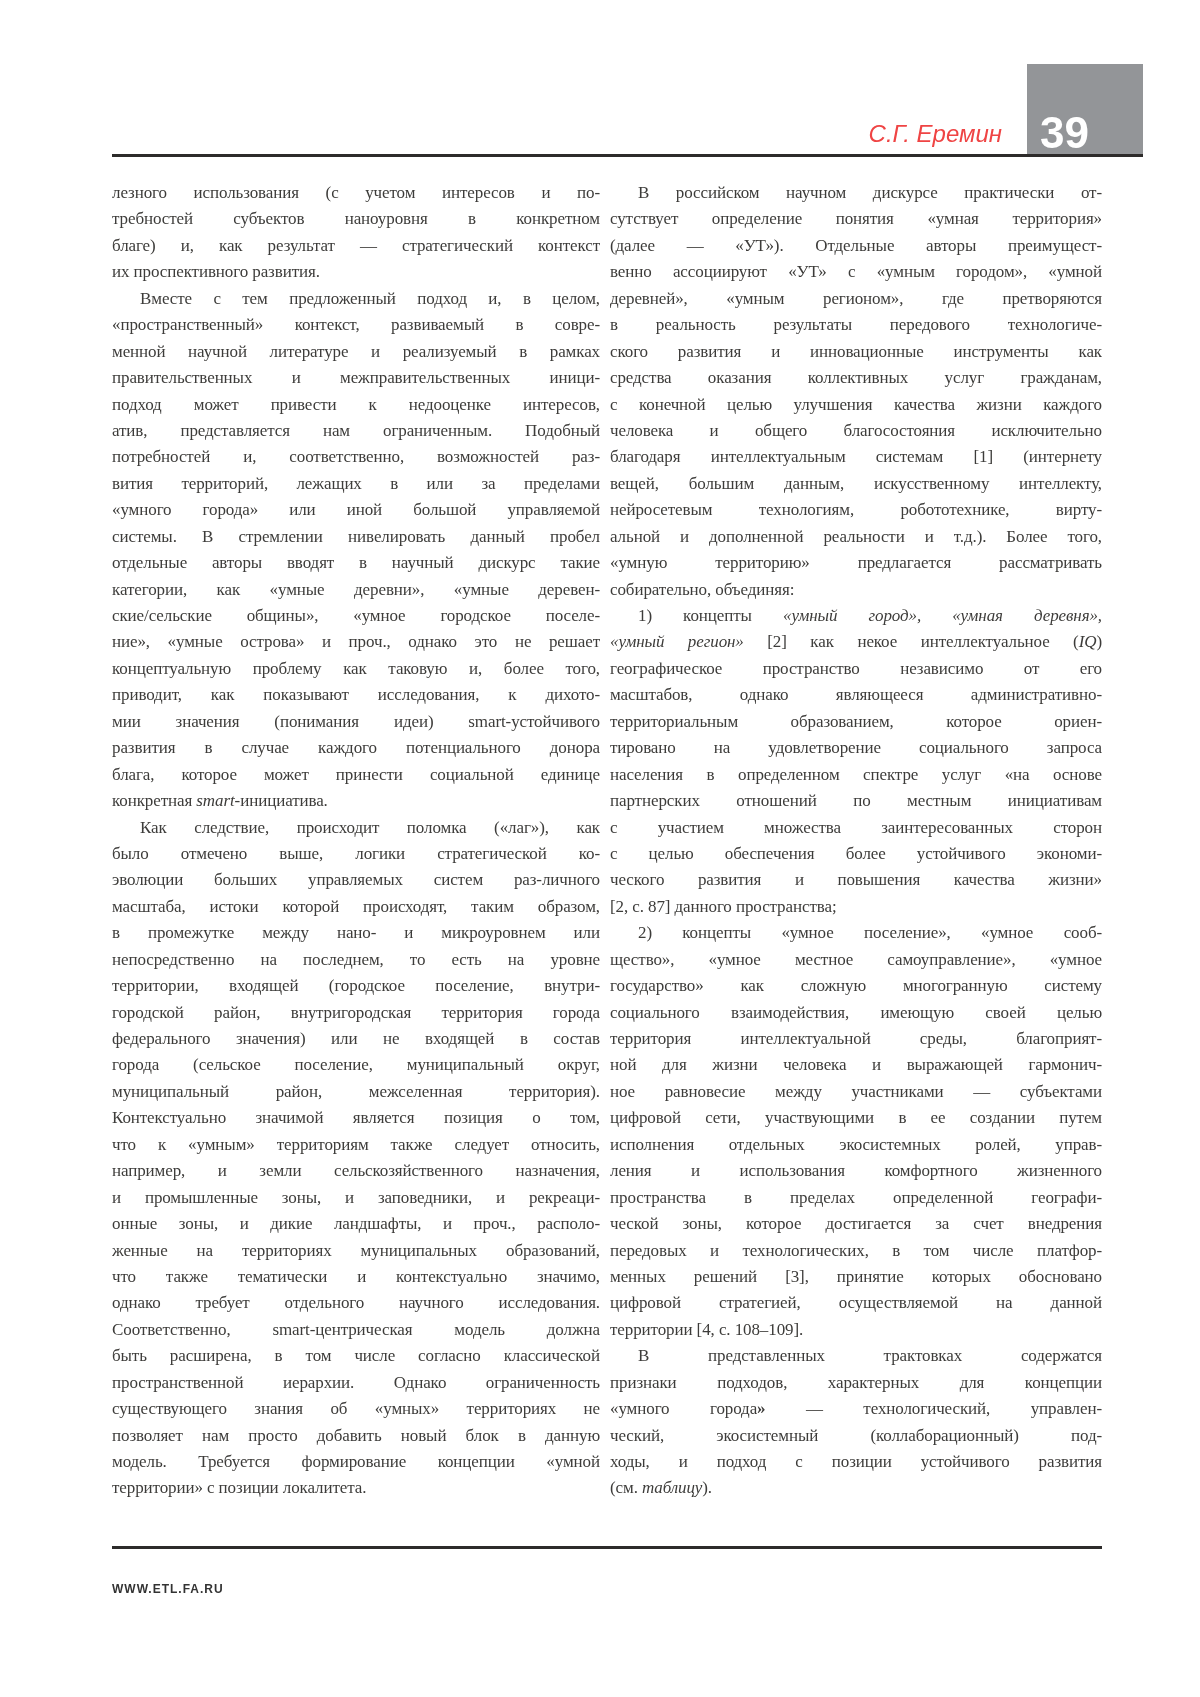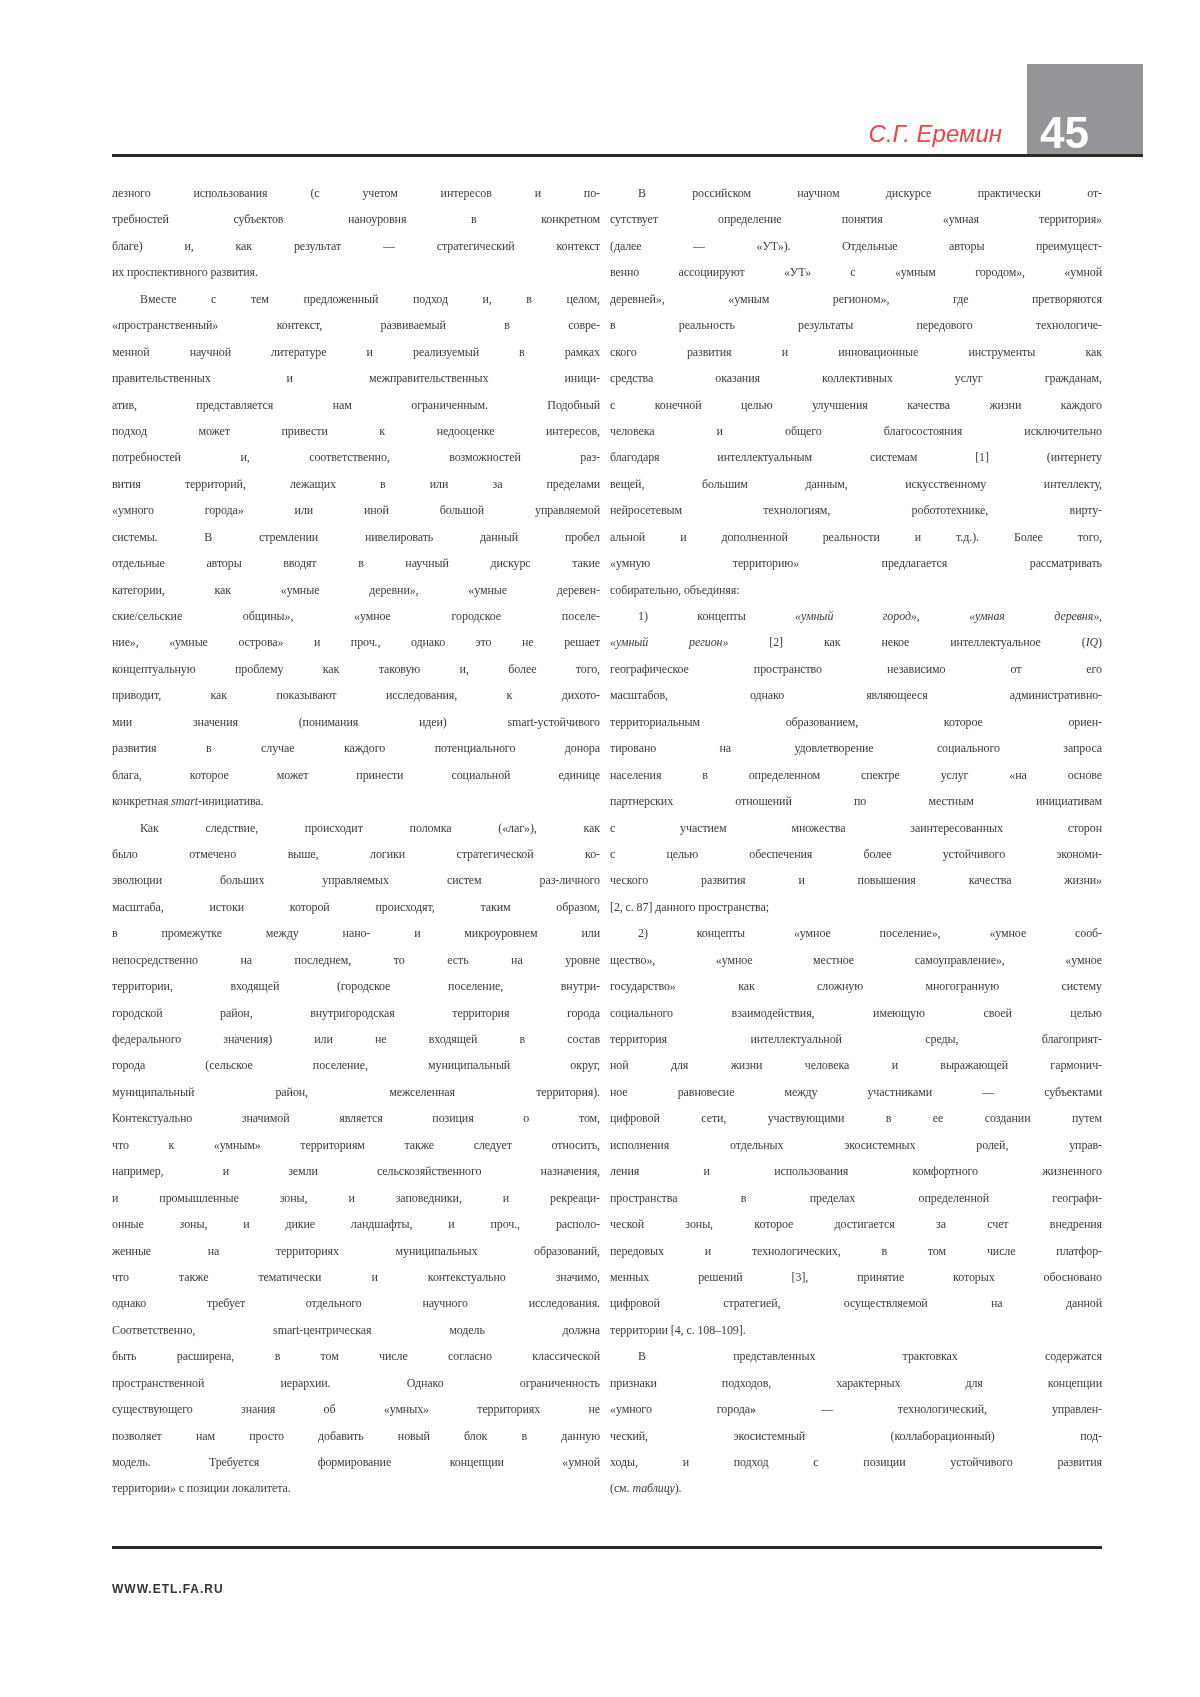--- a/index.html
+++ b/index.html
@@ -48,21 +48,21 @@
     top: 1582px;
     font-family: "Liberation Sans", sans-serif;
     font-weight: bold;
     font-size: 12px;
     letter-spacing: 1px;
     color: #333333;
   }
   .col {
     position: absolute;
     top: 180px;
-    font-size: 12px;
+    font-size: 17px;
     letter-spacing: -0.1px;
   }
   .col-left  { left: 112px; width: 488px; }
   .col-right { left: 610px; width: 492px; }
   .line {
     height: 26.44px;
     line-height: 26.44px;
     text-align: justify;
     text-align-last: justify;
     overflow: hidden;
@@ -71,34 +71,34 @@
   .line.indent { text-indent: 28px; }
   .it { font-style: italic; }
   .bd { font-weight: bold; }
 </style>
 </head>
 <body>
 
 <div class="page">
   <div class="author">С.Г. Еремин</div>
   <div class="pagebox">
-    <span class="pagenum">45</span>
+    <span class="pagenum">39</span>
   </div>
   <div class="rule header-rule"></div>
   <div class="col col-left" id="col-left">
       <div class="line"><span>лезного использования (с учетом интересов и по-</span></div>
       <div class="line"><span>требностей субъектов наноуровня в конкретном</span></div>
       <div class="line"><span>благе) и, как результат — стратегический контекст</span></div>
       <div class="line end"><span>их проспективного развития.</span></div>
       <div class="line indent"><span>Вместе с тем предложенный подход и, в целом,</span></div>
       <div class="line"><span>«пространственный» контекст, развиваемый в совре-</span></div>
       <div class="line"><span>менной научной литературе и реализуемый в рамках</span></div>
       <div class="line"><span>правительственных и межправительственных иници-</span></div>
+      <div class="line"><span>подход может привести к недооценке интересов,</span></div>
       <div class="line"><span>атив, представляется нам ограниченным. Подобный</span></div>
-      <div class="line"><span>подход может привести к недооценке интересов,</span></div>
       <div class="line"><span>потребностей и, соответственно, возможностей раз-</span></div>
       <div class="line"><span>вития территорий, лежащих в или за пределами</span></div>
       <div class="line"><span>«умного города» или иной большой управляемой</span></div>
       <div class="line"><span>системы. В стремлении нивелировать данный пробел</span></div>
       <div class="line"><span>отдельные авторы вводят в научный дискурс такие</span></div>
       <div class="line"><span>категории, как «умные деревни», «умные деревен-</span></div>
       <div class="line"><span>ские/сельские общины», «умное городское поселе-</span></div>
       <div class="line"><span>ние», «умные острова» и проч., однако это не решает</span></div>
       <div class="line"><span>концептуальную проблему как таковую и, более того,</span></div>
       <div class="line"><span>приводит, как показывают исследования, к дихото-</span></div>

